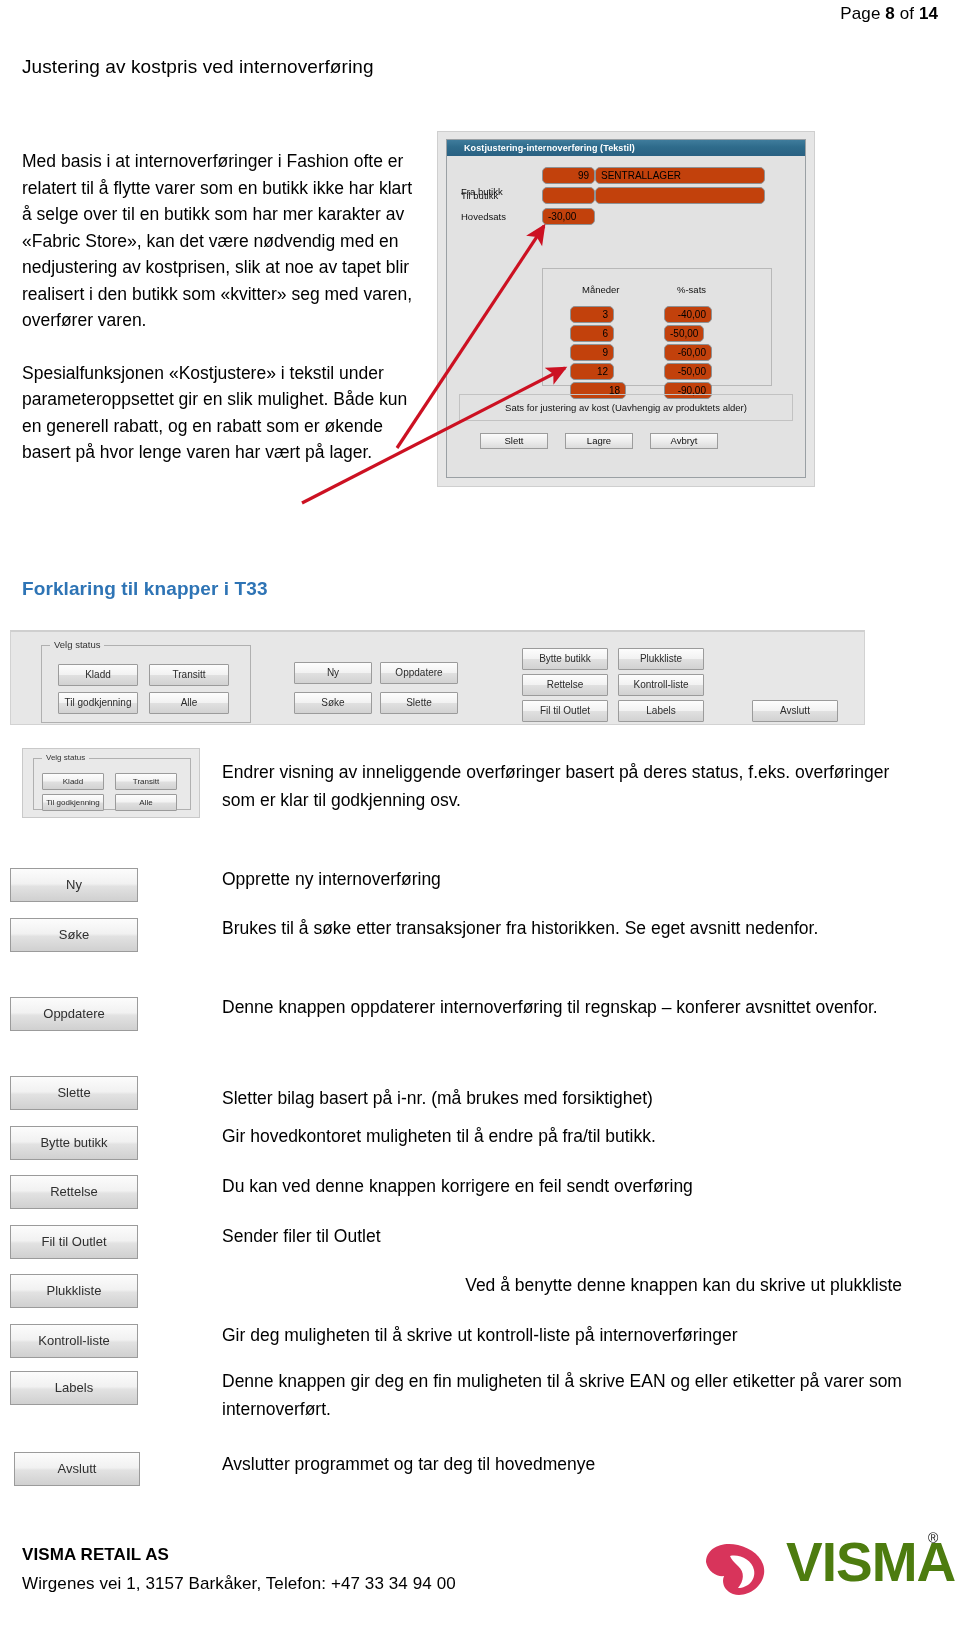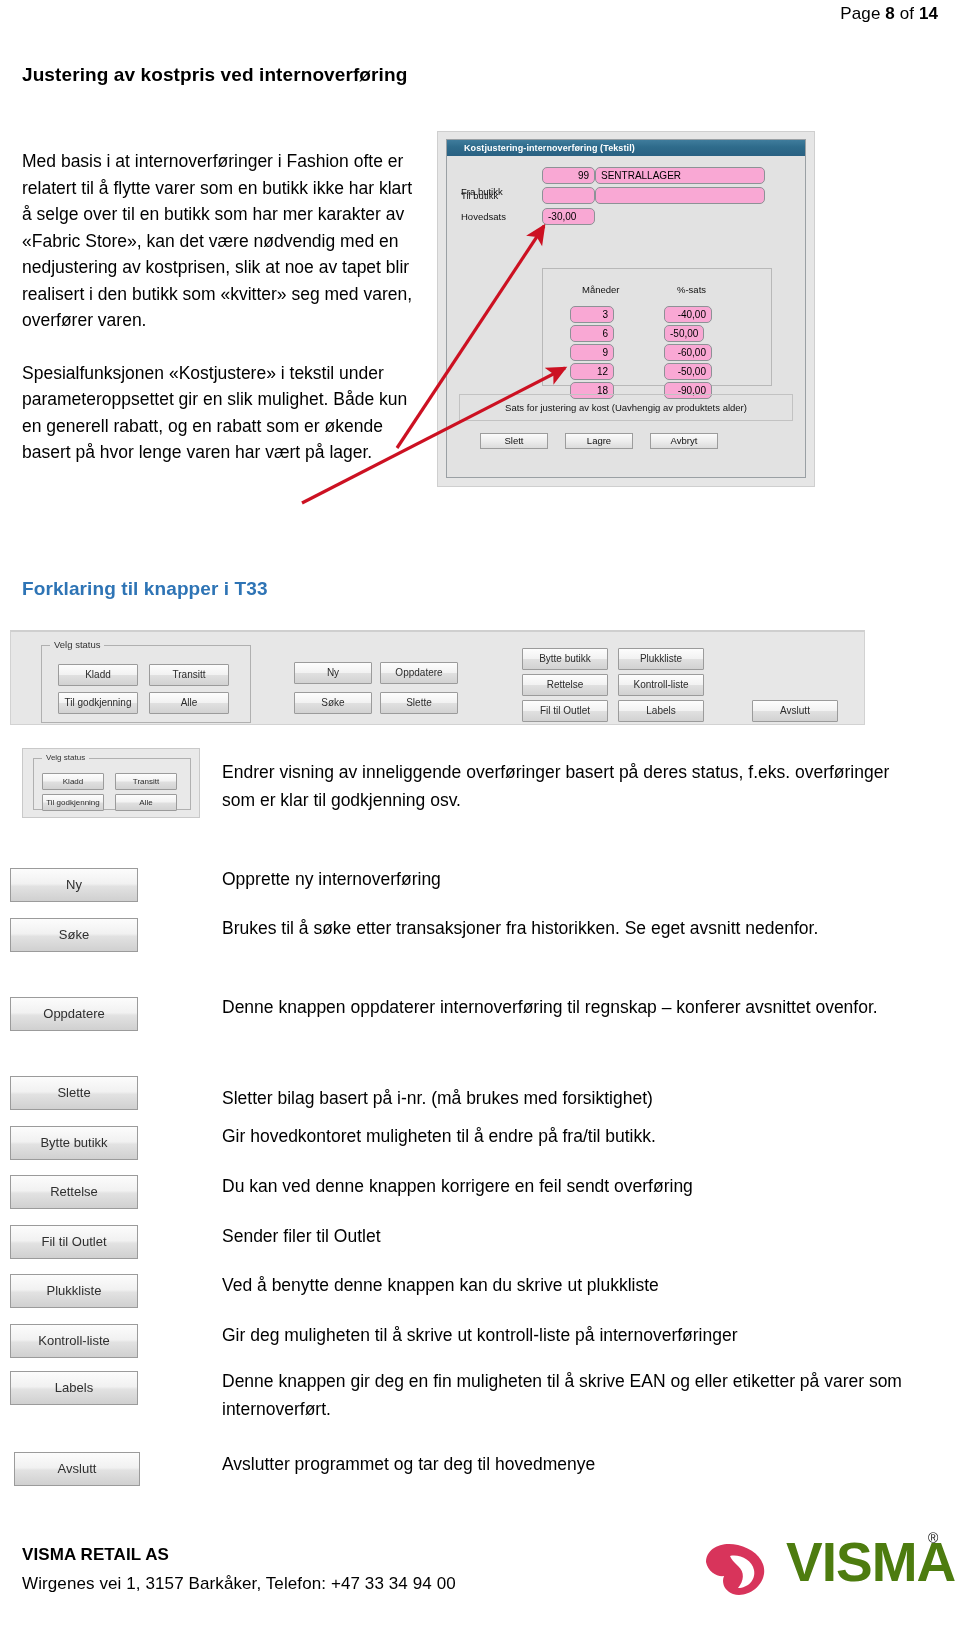--- a/index.html
+++ b/index.html
@@ -21,23 +21,23 @@
     top: 4px;
     right: 22px;
     font-size: 17px;
     letter-spacing: 0.1px;
   }
   .page-header .b { font-weight: bold; }
 
   .doc-title {
     position: absolute;
     left: 22px;
-    top: 64px;
+    top: 56px;
     font-size: 19px;
-    font-weight: bold;
+    font-weight: normal;
     letter-spacing: 0.1px;
   }
 
   
   .intro {
     position: absolute;
     left: 22px;
     top: 148px;
     width: 400px;
     font-size: 17.5px;
@@ -82,21 +82,21 @@
   .dlg-body { position: relative; height: 100%; }
 
   .fld-label {
     position: absolute;
     font-size: 9.5px;
     color: #111;
     white-space: nowrap;
   }
   .ipt {
     position: absolute;
-    background: #f9a8d4;
+    background: #c2410c;
     border: 1px solid #8d9296;
     border-radius: 5px;
     box-sizing: border-box;
     font-size: 10px;
     line-height: 15px;
     padding: 0 5px;
     height: 17px;
     white-space: nowrap;
     overflow: hidden;
   }
@@ -322,21 +322,21 @@
       <div class="col-head" style="left:230px; top:128px;">%-sats</div>
 
       <div class="ipt num" style="left:123px; top:150px; width:44px;">3</div>
       <div class="ipt num" style="left:217px; top:150px; width:48px;">-40,00</div>
       <div class="ipt num" style="left:123px; top:169px; width:44px;">6</div>
       <div class="ipt num" style="left:217px; top:169px; width:40px;">-50,00</div>
       <div class="ipt num" style="left:123px; top:188px; width:44px;">9</div>
       <div class="ipt num" style="left:217px; top:188px; width:48px;">-60,00</div>
       <div class="ipt num" style="left:123px; top:207px; width:44px;">12</div>
       <div class="ipt num" style="left:217px; top:207px; width:48px;">-50,00</div>
-      <div class="ipt num" style="left:123px; top:226px; width:44px;padding-left:24px;">18</div>
+      <div class="ipt num" style="left:123px; top:226px; width:56px;padding-left:24px;">18</div>
       <div class="ipt num" style="left:217px; top:226px; width:48px;text-align:right;">-90,00</div>
 
       <div class="infobox">
         <span>Sats for justering av kost (Uavhengig av produktets alder)</span>
       </div>
 
       <div class="dlg-btn" style="left:33px; top:277px;">Slett</div>
       <div class="dlg-btn" style="left:118px; top:277px;">Lagre</div>
       <div class="dlg-btn" style="left:203px; top:277px;">Avbryt</div>
 
@@ -407,21 +407,21 @@
 <div class="exp-btn" style="left:10px; top:1126px;">Bytte butikk</div>
 <div class="exp-txt" style="top:1122px;">Gir hovedkontoret muligheten til å endre på fra/til butikk.</div>
 
 <div class="exp-btn" style="left:10px; top:1175px;">Rettelse</div>
 <div class="exp-txt" style="top:1172px;">Du kan ved denne knappen korrigere en feil sendt overføring</div>
 
 <div class="exp-btn" style="left:10px; top:1225px;">Fil til Outlet</div>
 <div class="exp-txt" style="top:1222px;">Sender filer til Outlet</div>
 
 <div class="exp-btn" style="left:10px; top:1274px;">Plukkliste</div>
-<div class="exp-txt" style="top:1271px;">Ved å benytte denne knappen kan du skrive ut plukkliste</div>
+<div class="exp-txt" style="top:1271px;text-align:right;">Ved å benytte denne knappen kan du skrive ut plukkliste</div>
 
 <div class="exp-btn" style="left:10px; top:1324px;">Kontroll-liste</div>
 <div class="exp-txt" style="top:1321px;">Gir deg muligheten til å skrive ut kontroll-liste på internoverføringer</div>
 
 <div class="exp-btn" style="left:10px; top:1371px;">Labels</div>
 <div class="exp-txt" style="top:1367px;">Denne knappen gir deg en fin muligheten til å skrive EAN og eller etiketter på varer som internoverført.</div>
 
 <div class="exp-btn" style="left:14px; top:1452px; width:126px;">Avslutt</div>
 <div class="exp-txt" style="top:1450px;">Avslutter programmet og tar deg til hovedmenye</div>
 

